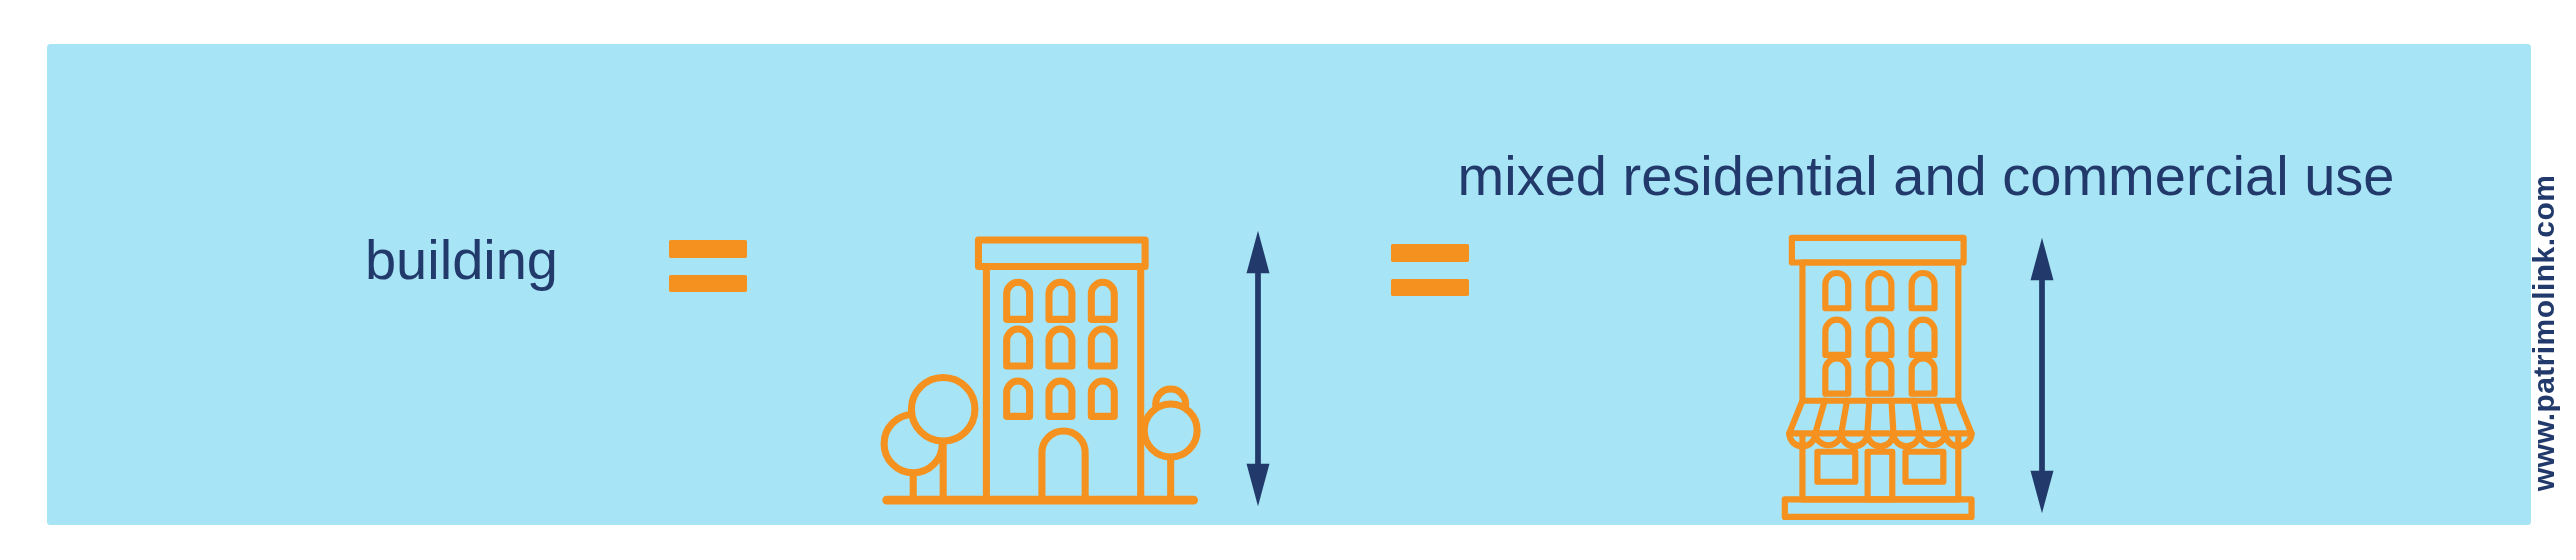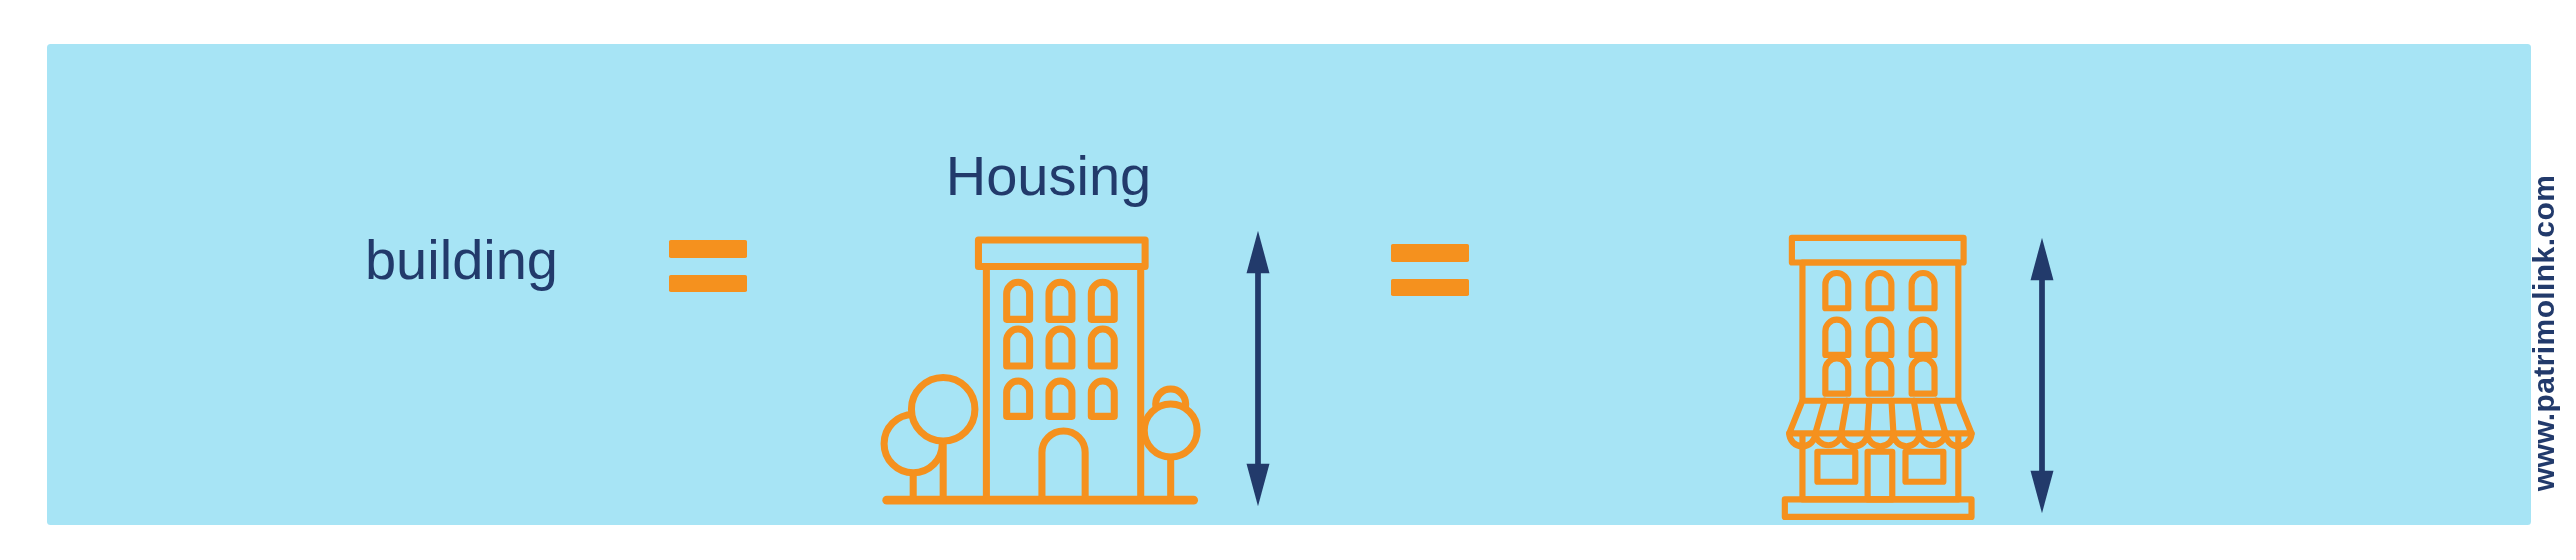--- a/index.html
+++ b/index.html
@@ -75,21 +75,20 @@
 
     <div class="label term-left">
       <div>building</div>
     </div>
 
     <div class="equals equals-1">
       <div class="eq-bar"></div>
       <div class="eq-bar"></div>
     </div>
 
-    <div class="label term-housing">Housing</div>
 
     <svg class="icon-svg apartment-icon" width="331" height="291" viewBox="0 0 375 330">
       <g class="stroke-orange" stroke-width="8">
 
         <line x1="12" y1="312" x2="360" y2="312" stroke-width="10"></line>
 
         <rect x="116" y="17" width="189" height="30"></rect>
 
         <rect x="125" y="47" width="175" height="265"></rect>
 
@@ -123,20 +122,21 @@
       <line class="stroke-navy" x1="18" y1="42" x2="18" y2="274" stroke-width="6.5"></line>
       <polygon class="fill-navy" points="18,2 5,50 31,50"></polygon>
       <polygon class="fill-navy" points="18,314 5,266 31,266"></polygon>
     </svg>
 
     <div class="equals equals-2">
       <div class="eq-bar"></div>
       <div class="eq-bar"></div>
     </div>
 
+    <div class="label term-right">mixed residential and commercial use</div>
 
     <svg class="icon-svg storefront-icon" width="207" height="295" viewBox="0 0 235 335">
       <g class="stroke-orange" stroke-width="7">
 
         <rect x="18" y="10" width="195" height="28"></rect>
 
         <rect x="30" y="38" width="177" height="269"></rect>
 
         <path d="M56 90 V63 A13 13 0 0 1 82 63 V90 Z"></path>
         <path d="M105 90 V63 A13 13 0 0 1 131 63 V90 Z"></path>

